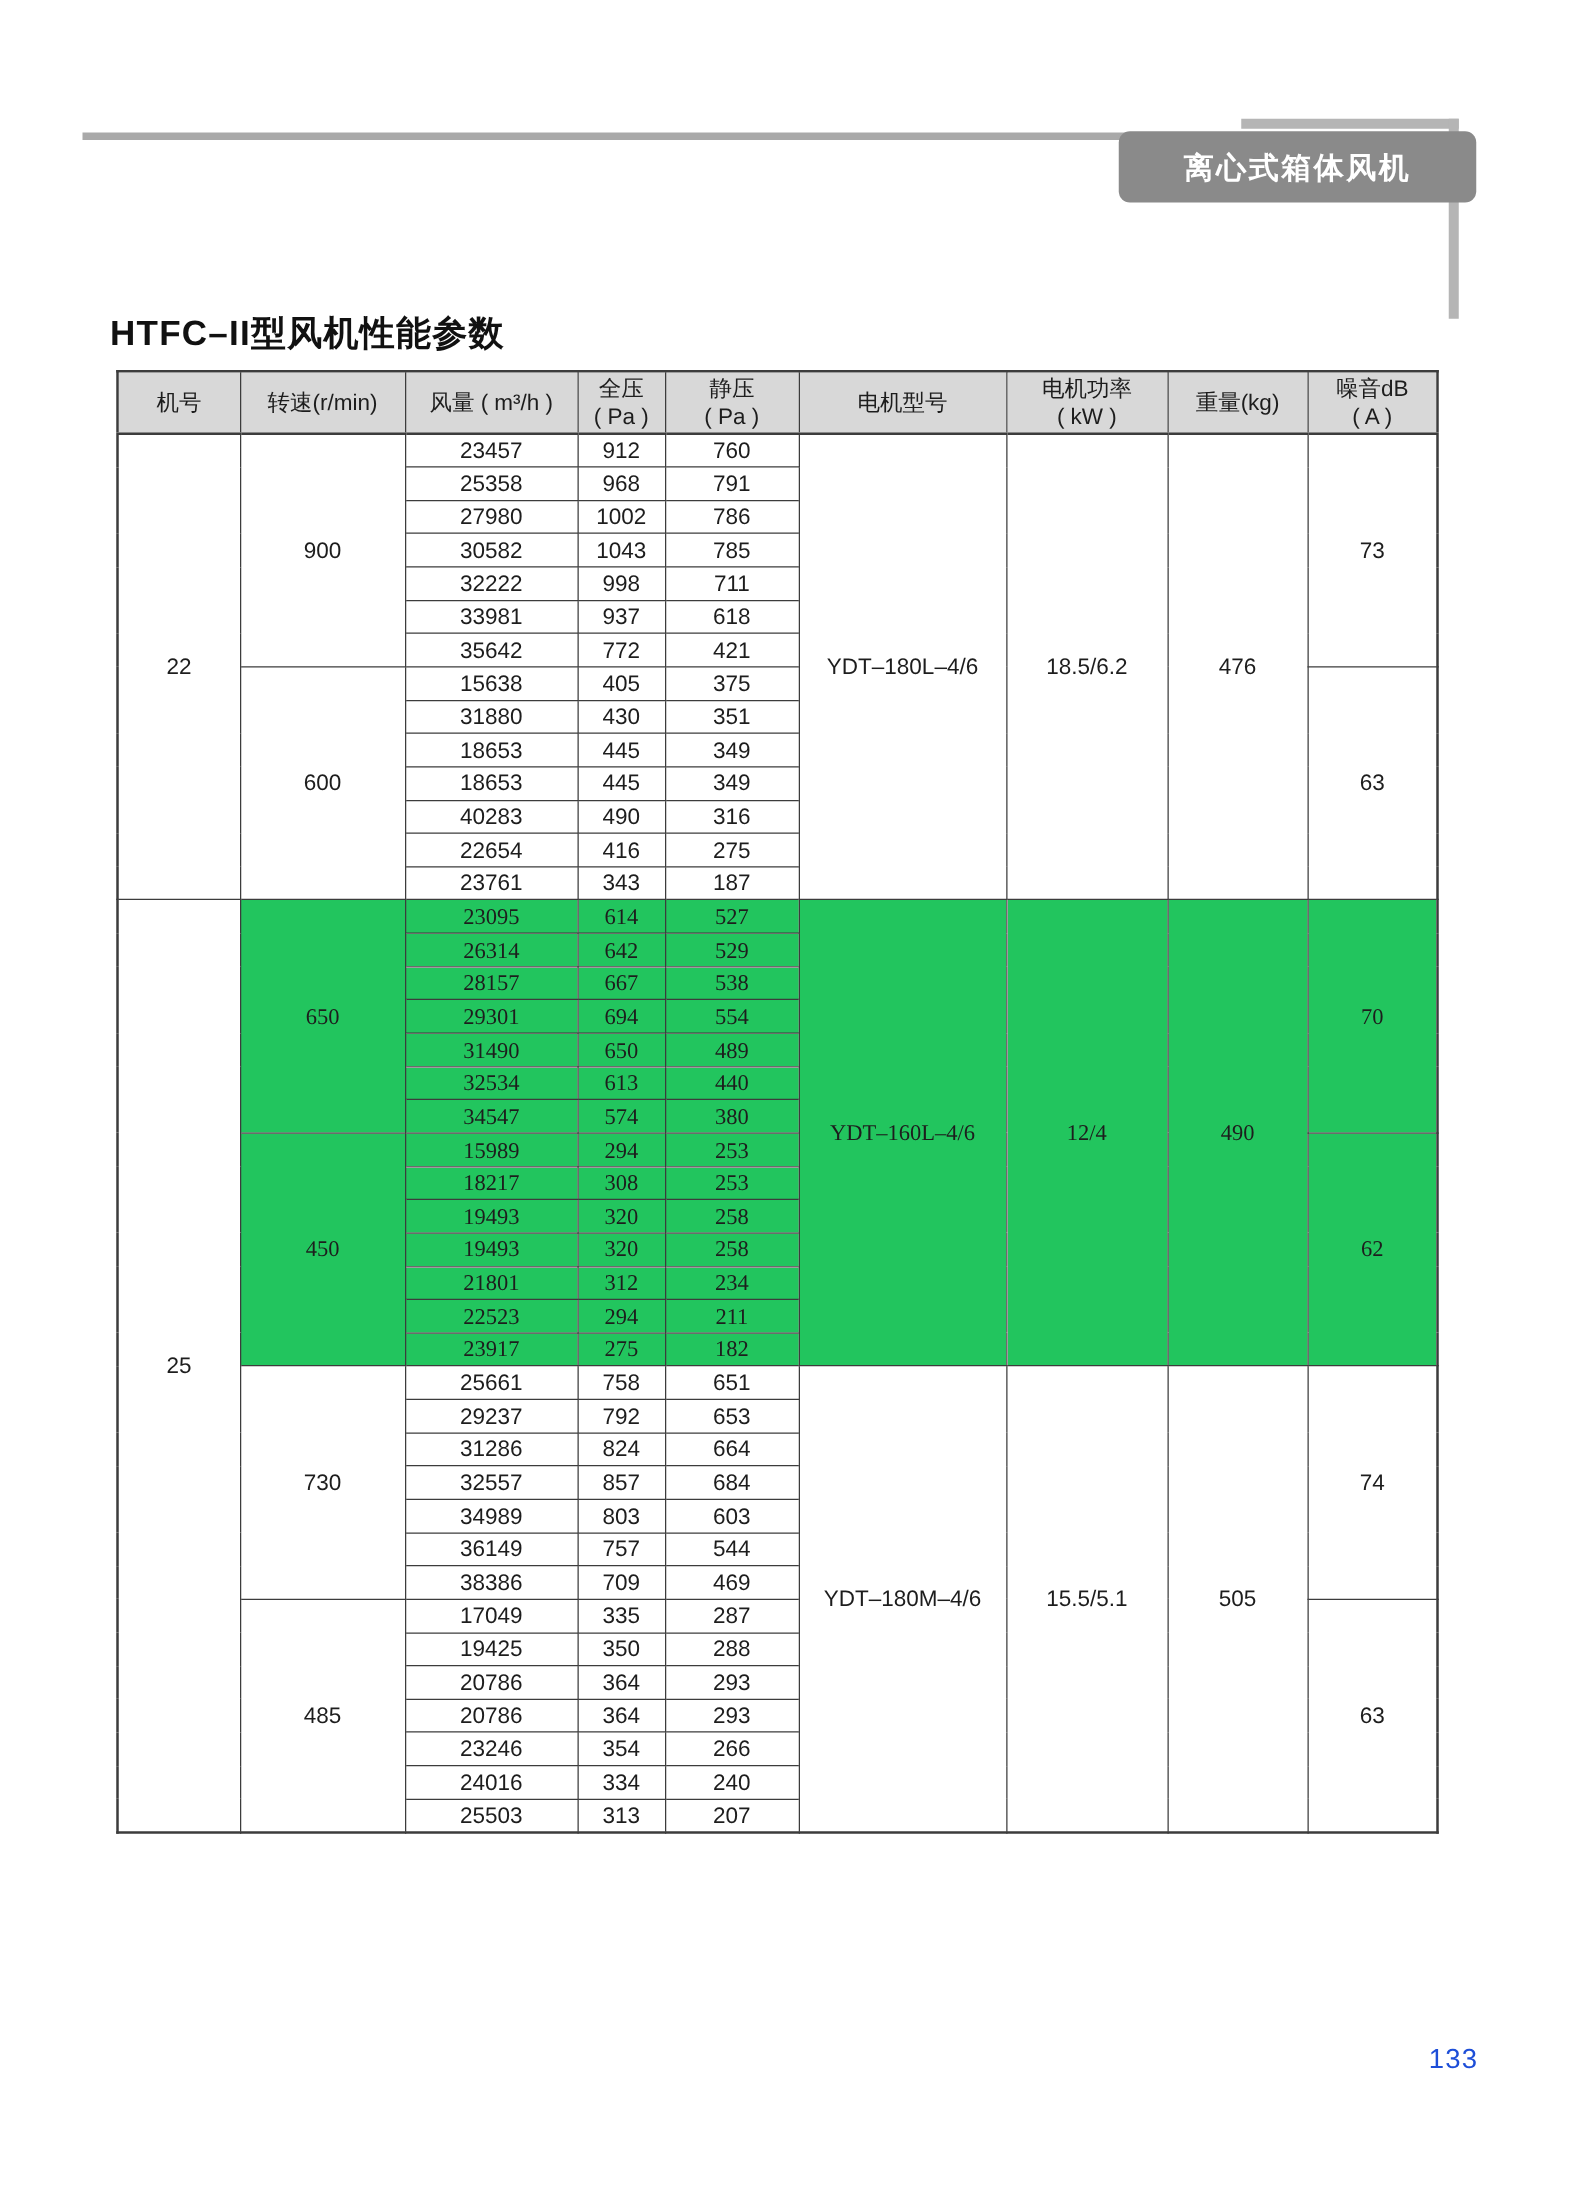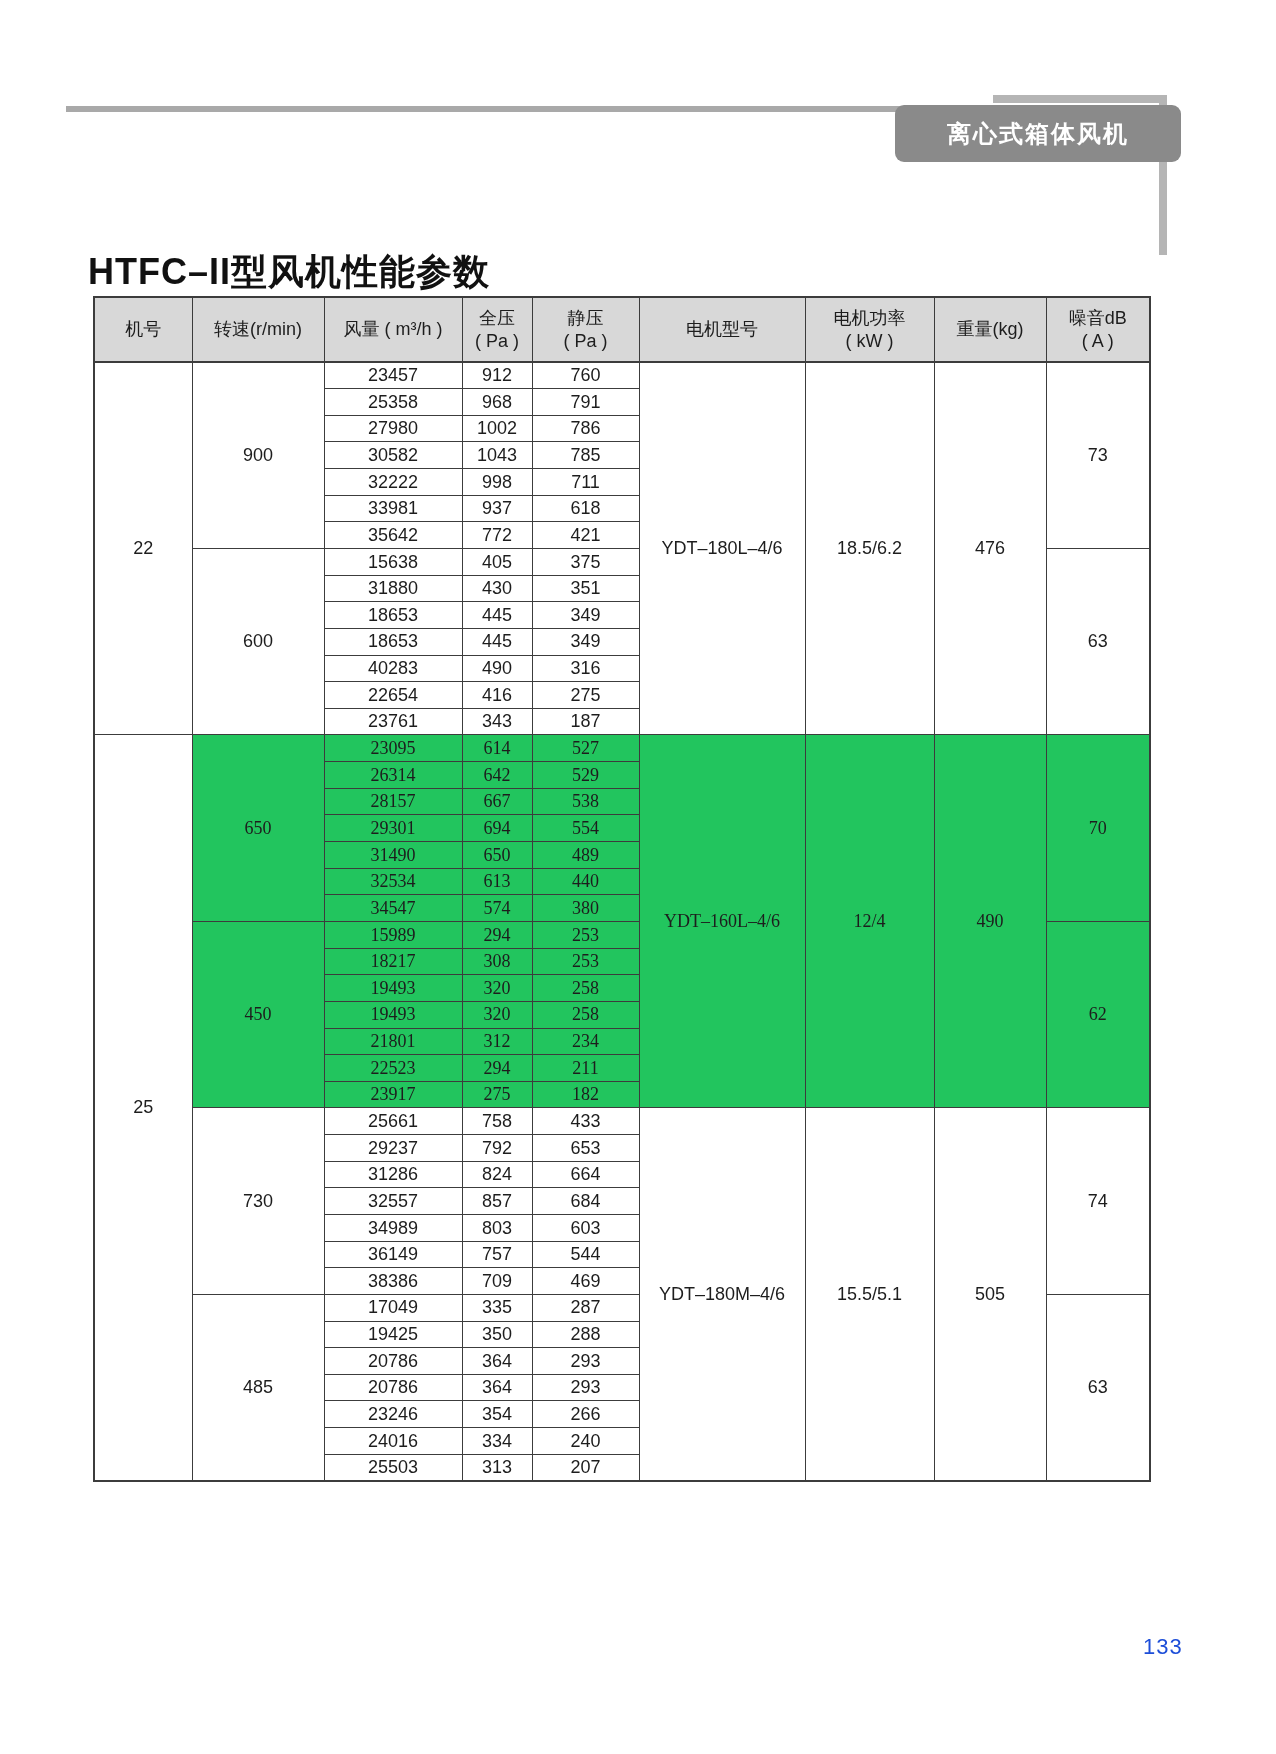--- a/index.html
+++ b/index.html
@@ -49,21 +49,21 @@
     align-items: center;
     justify-content: center;
     color: #ffffff;
     font-size: 24px;
     font-weight: bold;
     letter-spacing: 2px;
   }
   .page-title {
     position: absolute;
     left: 88px; top: 248px;
-    font-size: 36px;
+    font-size: 28px;
     font-weight: bold;
     color: #111111;
     letter-spacing: 1px;
     white-space: nowrap;
     text-align: center;
   }
   
   .table-wrap {
     position: absolute;
     left: 93px; top: 296px;
@@ -77,21 +77,21 @@
   th, td {
     border: 1px solid #3c3c3c;
     text-align: center;
     vertical-align: middle;
     padding: 0;
     font-size: 18px;
     line-height: 1.25;
     overflow: hidden;
     white-space: nowrap;
   }
-  thead tr { height: 65px; }
+  thead tr { height: 50px; }
   tbody tr { height: 26.65px; }
   thead th {
     background: #d8d8d8;
     font-weight: normal;
     font-size: 18px;
     border-bottom: 2px solid #3c3c3c;
   }
   td.shade { background: #22c55e; font-family: Liberation Serif, serif; }
   .footer-page-number {
     position: absolute;
@@ -318,21 +318,21 @@
           </tr>
           <tr>
             <td class="shade">23917</td>
             <td class="shade">275</td>
             <td class="shade">182</td>
           </tr>
           <tr>
             <td rowspan="7">730</td>
             <td>25661</td>
             <td>758</td>
-            <td>433</td>
+            <td>651</td>
             <td rowspan="14">YDT–180M–4/6</td>
             <td rowspan="14">15.5/5.1</td>
             <td rowspan="14">505</td>
             <td rowspan="7">74</td>
           </tr>
           <tr>
             <td>29237</td>
             <td>792</td>
             <td>653</td>
           </tr>

